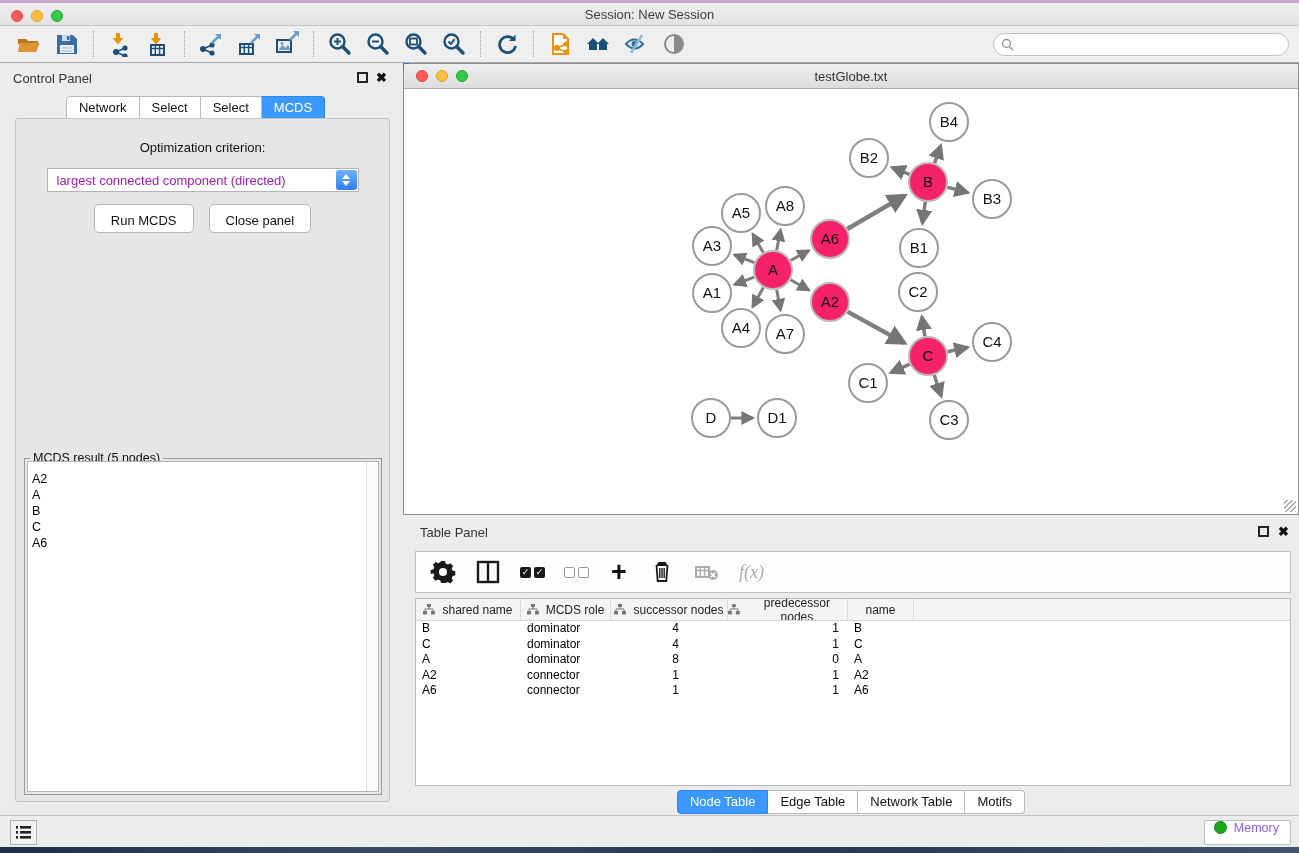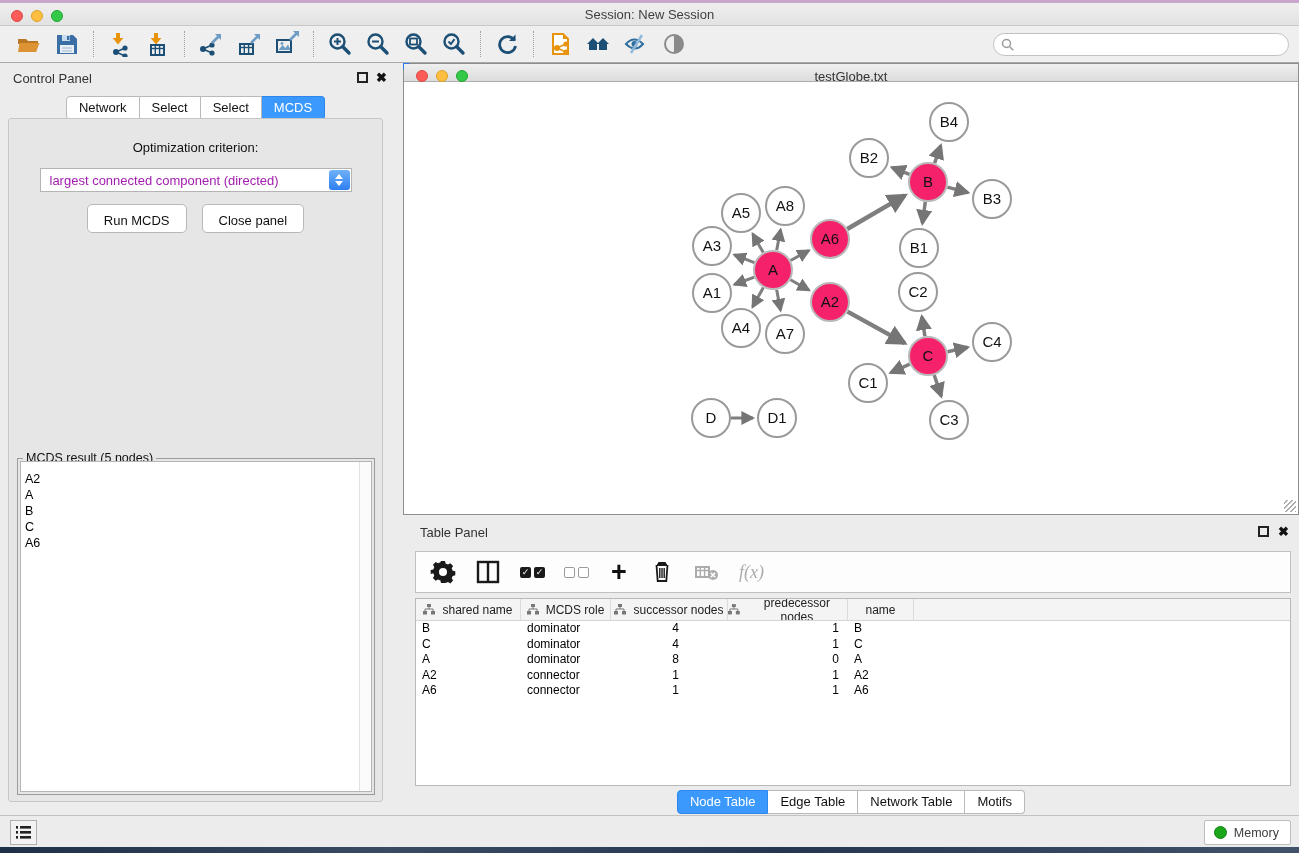--- a/index.html
+++ b/index.html
@@ -38,21 +38,21 @@
   .cp-header .float-ic { left:357px; } .cp-header .close-ic { left:376px; }
 
   .seg-tabs { display:flex; }
   .cp-tabs { position:absolute; left:0; right:0; top:33px; justify-content:center; }
   .seg-tab { background:#FFFFFF; border:1px solid #B9B9B9; border-left-width:0; padding:3px 12px 4px 12px;
              font-size:13px; color:#111; }
   .seg-tab:first-child { border-left-width:1px; border-radius:4px 0 0 4px; }
   .seg-tab:last-child { border-radius:0 4px 4px 0; }
   .seg-tab.active { background:#3B99FD; border-color:#2E86EC; color:#FFFFFF; }
 
-  .cp-content { position:absolute; left:8px; top:55px; width:375px; height:684px;
+  .cp-content { position:absolute; left:15px; top:55px; width:375px; height:684px;
                 background:#E6E6E6; border:1px solid #C6C6C6; border-radius:3px; }
   .opt-label { margin-top:21px; text-align:center; font-size:13px; color:#111; }
   .dropdown { position:relative; margin:13px auto 0 auto; width:312px; height:24px; background:#FFFFFF;
               border:1px solid #B4B4B4; border-radius:0; font-size:13px; color:#a21caf;
               display:flex; align-items:center; padding-left:9px; }
   .dd-spin { position:absolute; right:1px; top:1px; bottom:1px; width:21px; border-radius:3px;
              background:linear-gradient(#6FB1F9,#2E7EF0); display:flex; flex-direction:column;
              align-items:center; justify-content:center; gap:2px; }
   .dd-spin .up { width:0; height:0; border-left:4px solid transparent; border-right:4px solid transparent;
                  border-bottom:5px solid #fff; }
@@ -68,21 +68,21 @@
                  font-size:12.5px; color:#111; }
   .mcds-list { position:absolute; inset:2px; background:#FFFFFF; border:1px solid #B5B5B5;
                padding-top:9px; overflow:hidden; }
   .mcds-item { font-size:12.5px; line-height:16px; padding-left:4px; color:#000; }
   .mcds-scroll { position:absolute; right:0; top:0; bottom:0; width:12px; background:#FBFBFB;
                  border-left:1px solid #E2E2E2; }
 
   
   .net-window { position:absolute; left:403px; top:63px; width:896px; height:452px;
                 background:#FFFFFF; border:1px solid #8D8D8D; }
-  .net-title { position:absolute; left:0; top:0; width:100%; height:18px;
+  .net-title { position:absolute; left:0; top:0; width:100%; height:25px;
                background:linear-gradient(#EFEFEF,#DCDCDC); border-bottom:1px solid #ADADAD; }
   .net-title .lights { left:12px; top:6px; }
   .net-title .t { position:absolute; left:0; right:0; top:5px; text-align:center; font-size:13px; color:#333; }
   .net-corner { position:absolute; left:-1px; top:-1px; width:0; height:0;
                 border-top:7px solid #2D7BEA; border-right:7px solid transparent; }
   #graph { position:absolute; left:0; top:25px; }
   .resize-grip { position:absolute; right:2px; bottom:2px; width:12px; height:12px;
     background:repeating-linear-gradient(135deg, transparent 0 2px, #ABABAB 2px 3.5px); }
 
   
@@ -108,22 +108,22 @@
   .dt-cell { font-size:12px; color:#000; line-height:15.6px; overflow:hidden; white-space:nowrap; }
 
   .tp-tabs { position:absolute; left:0; right:0; top:270px; justify-content:center; }
 
   
   .statusbar { position:absolute; left:0; top:815px; width:1299px; height:32px; background:#ECECEC;
                border-top:1px solid #C2C2C2; }
   .list-btn { position:absolute; left:10px; top:4px; width:27px; height:25px; background:#F2F2F2;
               border:1px solid #B0B0B0; display:flex; align-items:center; justify-content:center; }
   .memory-btn { position:absolute; right:8px; top:4px; height:25px; background:#FFFFFF;
-                border:1px solid #BDBDBD; border-radius:2px; display:flex; align-items:center;
-                gap:7px; padding:0 11px 0 9px; font-size:12.5px; color:#404040; }
+                border:1px solid #BDBDBD; border-radius:2px; display:flex; 
+                gap:7px; padding:0 11px 0 9px; font-size:12.5px; color:#8b5cf6; }
   .mem-dot { width:13px; height:13px; border-radius:50%; background:#1CA61C; border:1px solid #128312; }
   .desktop-strip { position:absolute; left:0; top:847px; width:1299px; height:6px;
                    background:linear-gradient(90deg,#1E3048,#3A4A63 30%,#243650 60%,#42526B); }
 </style>
 </head>
 <body>
 
 <div id="app">
 
   <div class="menustrip"></div>

